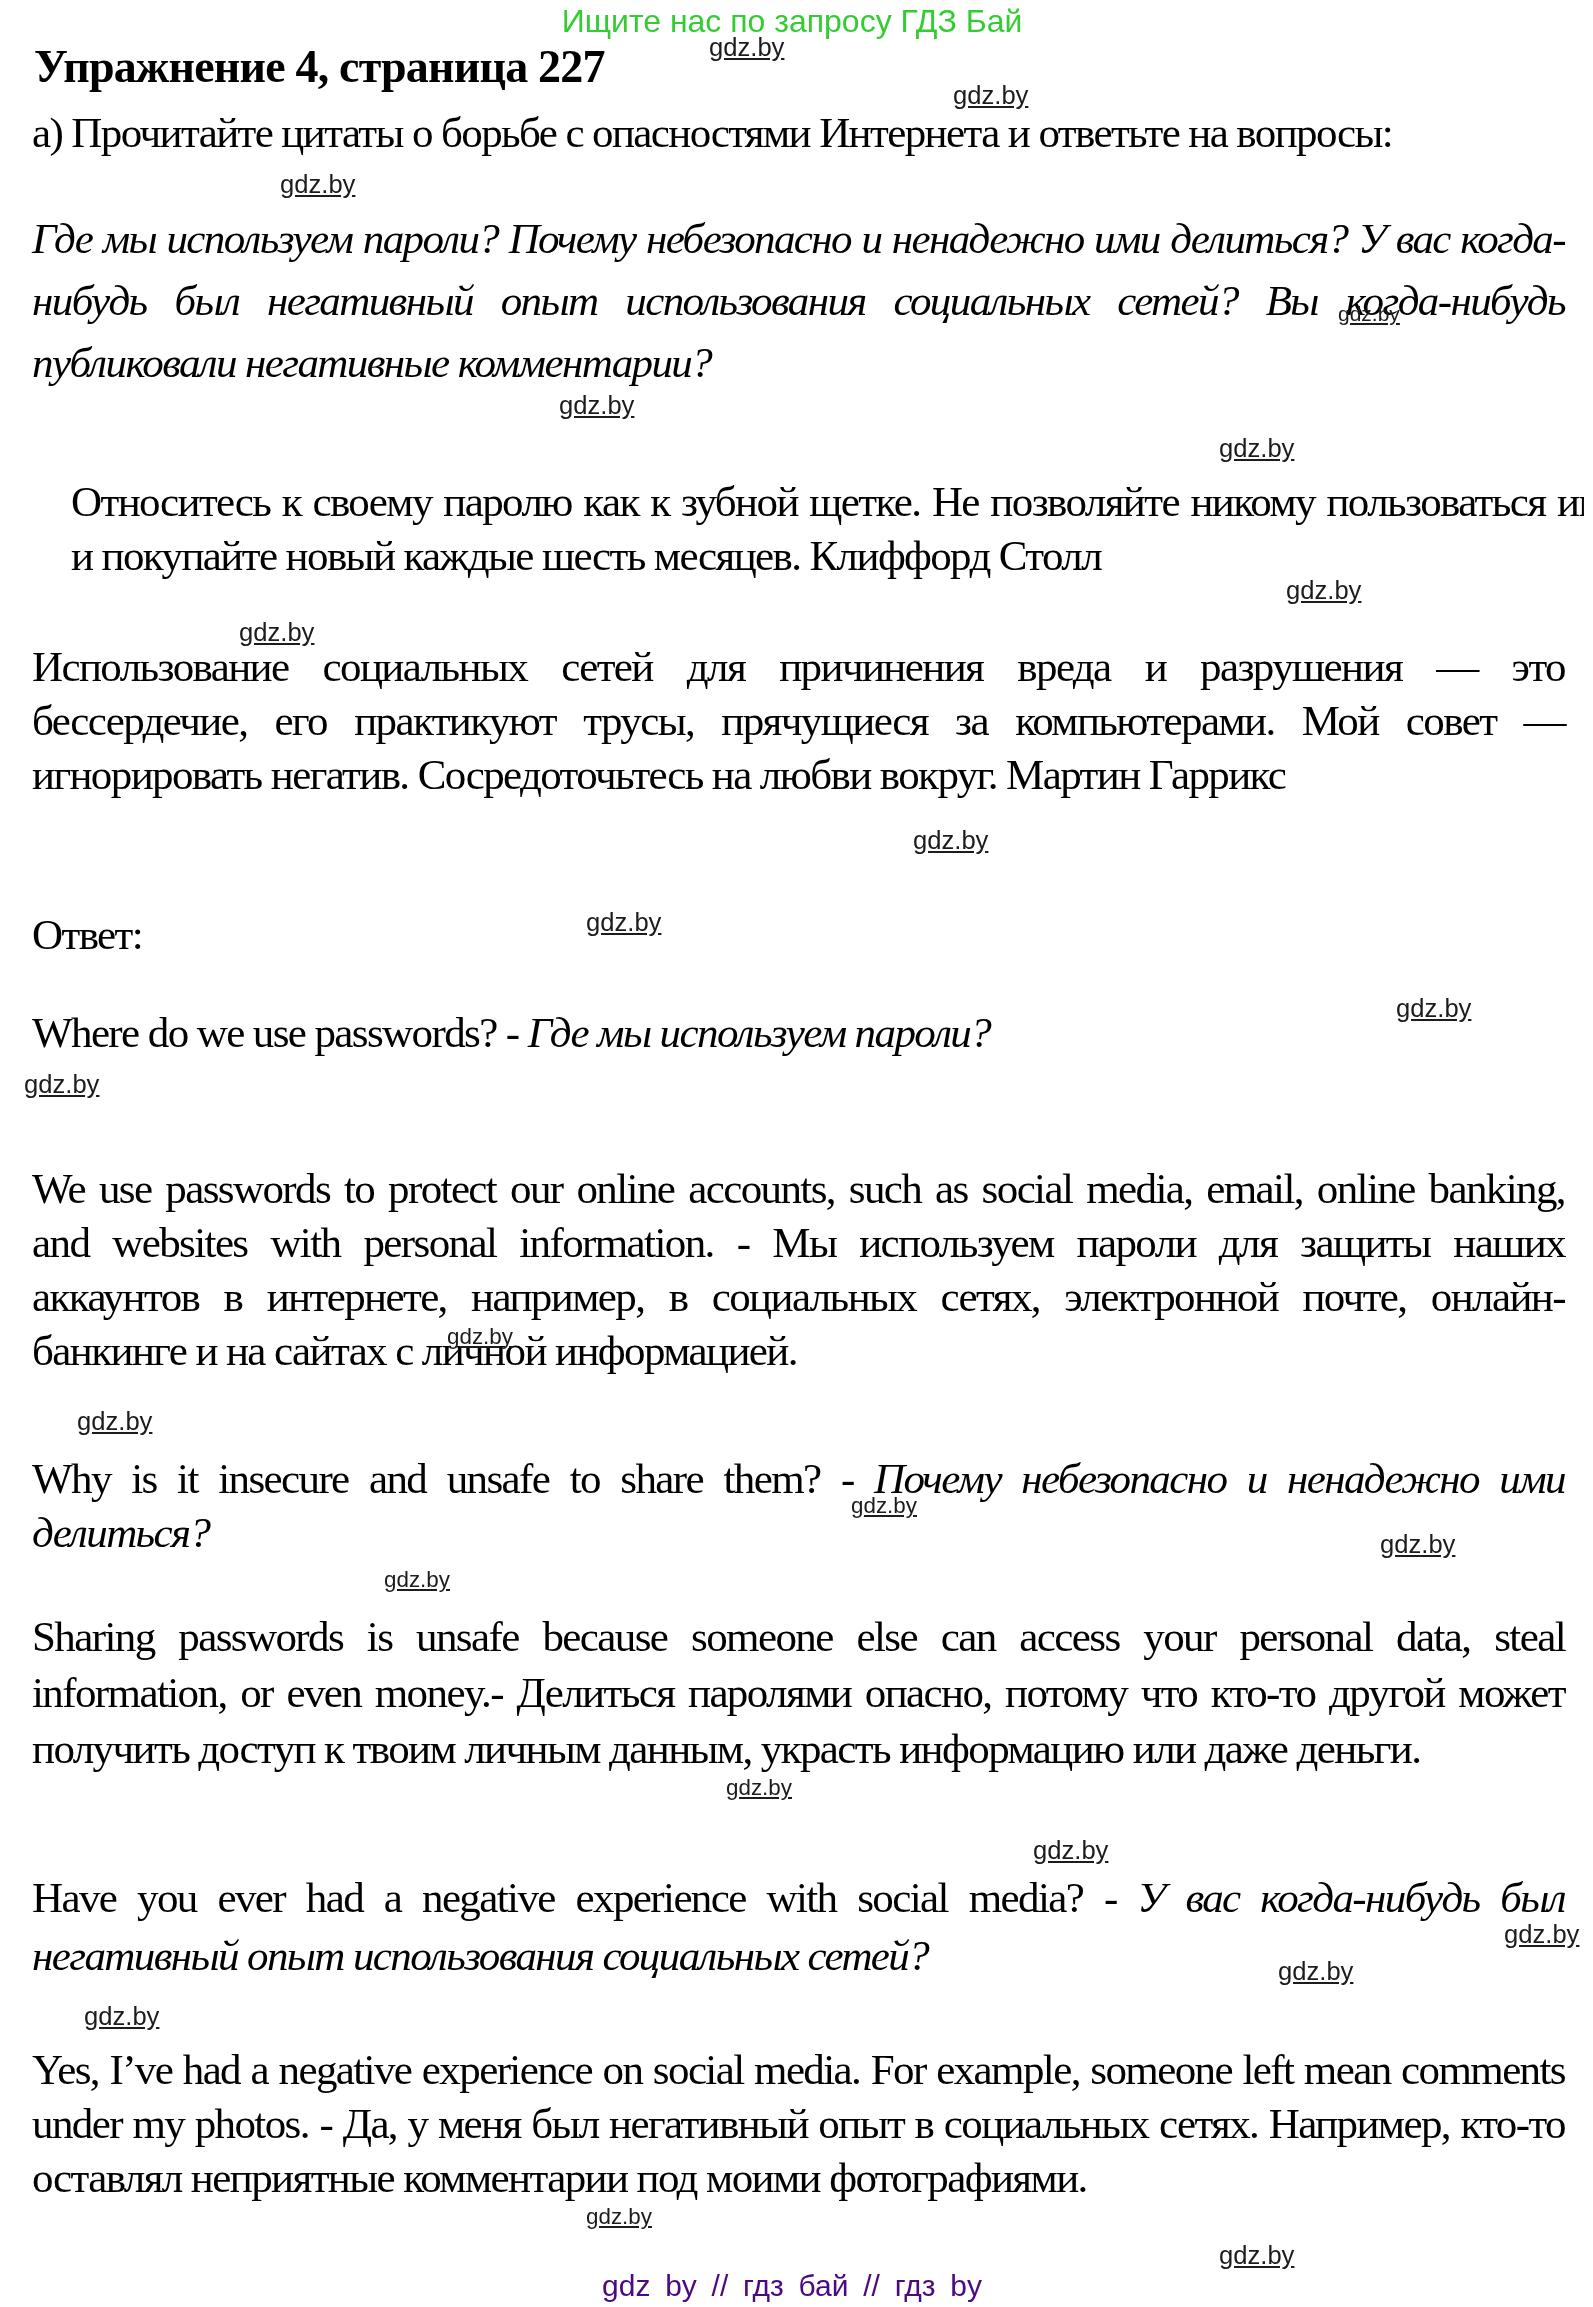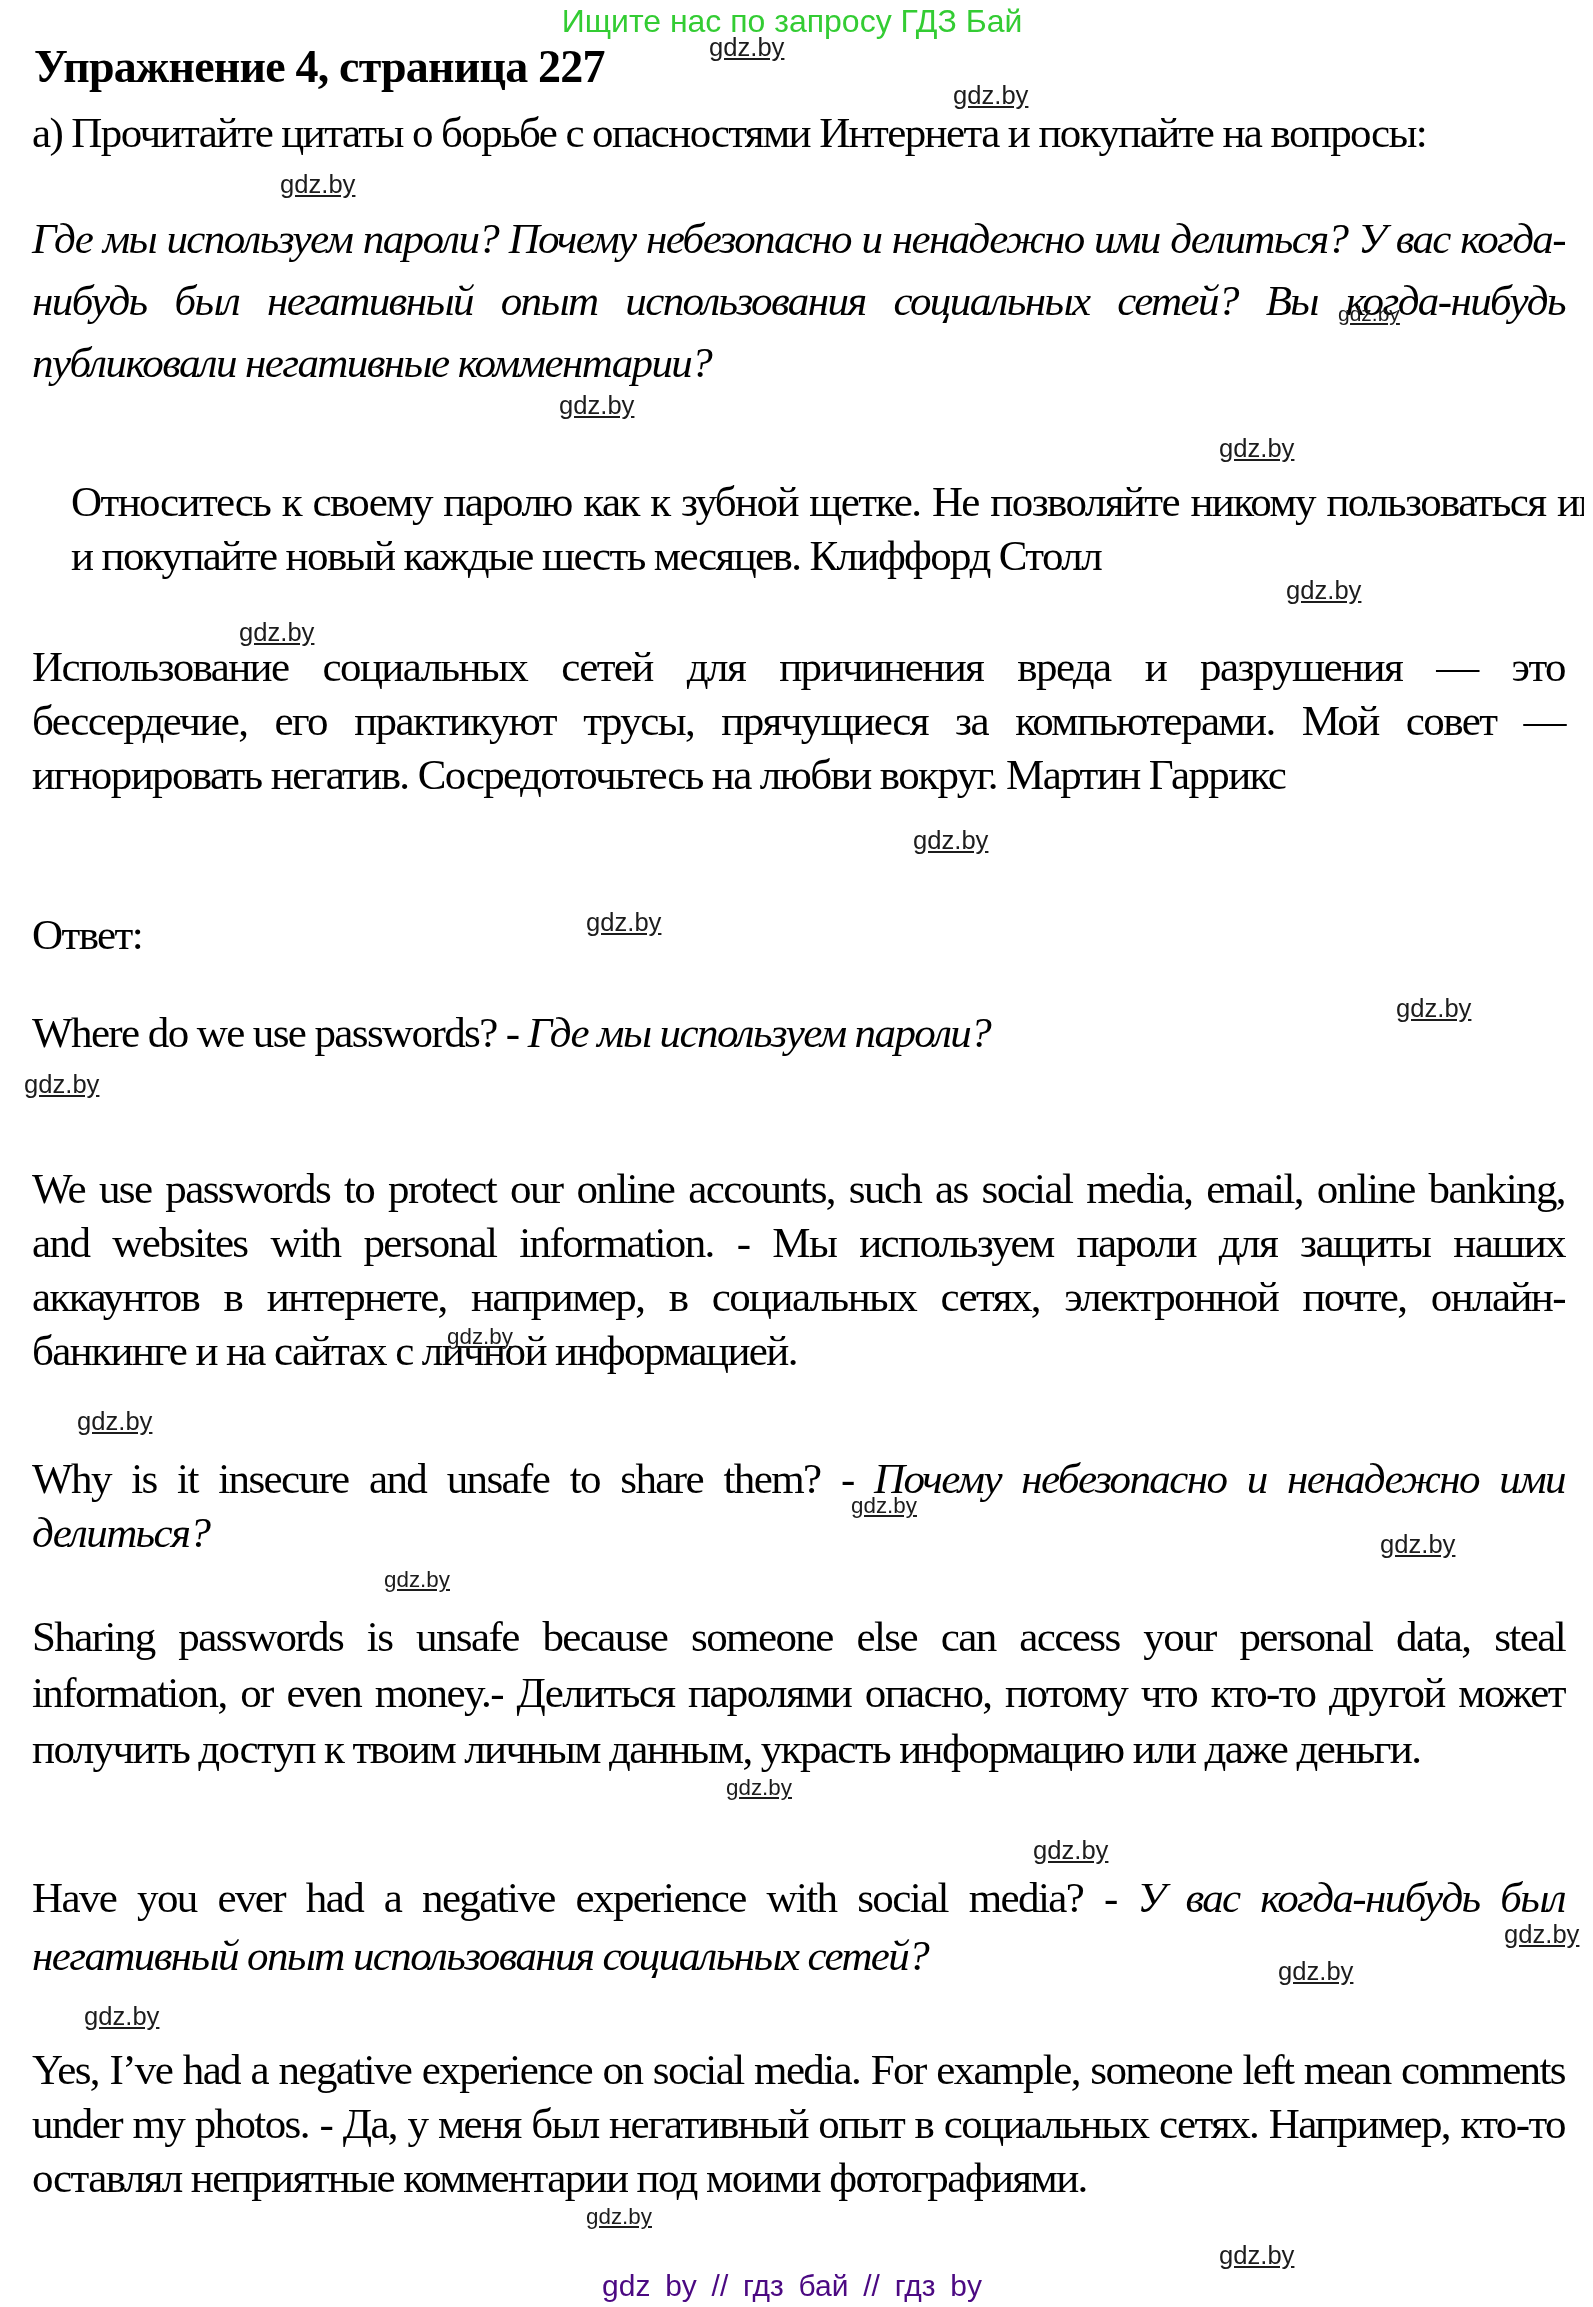--- a/index.html
+++ b/index.html
@@ -84,21 +84,21 @@
 </style>
 </head>
 <body>
 
 <div id="page" style="--green: #33cc33; --purple: #4b0982;">
 
   <div class="abs header-green">Ищите нас по запросу ГДЗ Бай</div>
 
   <div class="abs title">Упражнение 4, страница 227</div>
 
-  <div class="abs para para-a">а) Прочитайте цитаты о борьбе с опасностями Интернета и покупайте на вопросы:</div>
+  <div class="abs para para-a">а) Прочитайте цитаты о борьбе с опасностями Интернета и ответьте на вопросы:</div>
 
   <div class="abs para italic-block">Где мы используем пароли? Почему небезопасно и ненадежно ими делиться? У вас когда-нибудь был негативный опыт использования социальных сетей? Вы когда-нибудь публиковали негативные комментарии?</div>
 
   <div class="abs para quote1">Относитесь к своему паролю как к зубной щетке. Не позволяйте никому пользоваться им и покупайте новый каждые шесть месяцев. Клиффорд Столл</div>
 
   <div class="abs para quote2">Использование социальных сетей для причинения вреда и разрушения — это бессердечие, его практикуют трусы, прячущиеся за компьютерами. Мой совет — игнорировать негатив. Сосредоточьтесь на любви вокруг. Мартин Гаррикс</div>
 
   <div class="abs para otvet">Ответ:</div>
 
   <div class="abs para q1">

